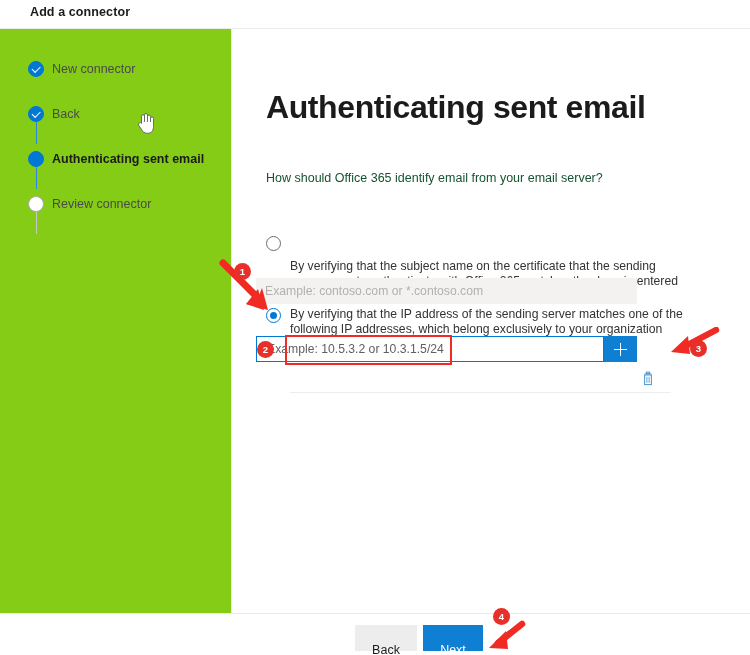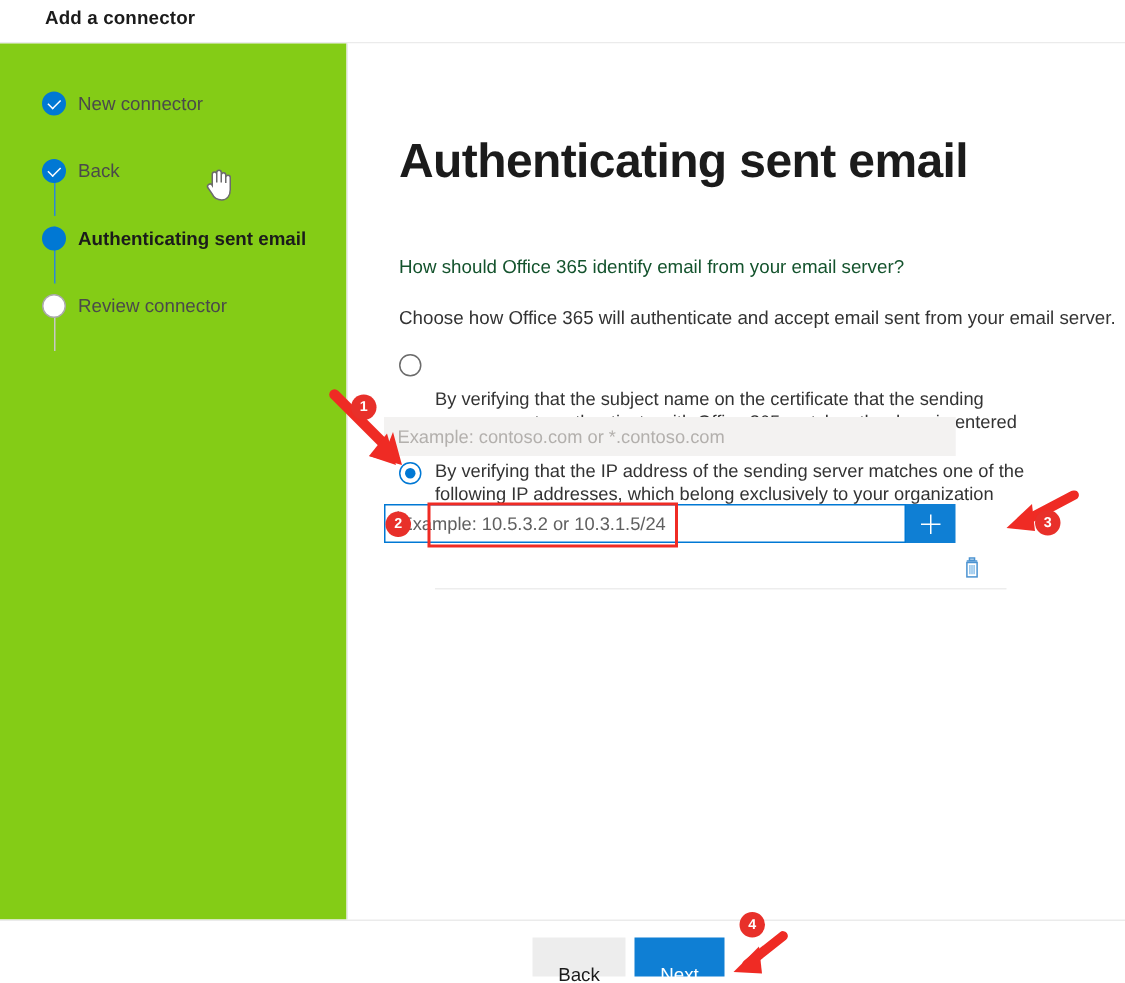--- a/index.html
+++ b/index.html
@@ -328,21 +328,20 @@
   <div class="cursor-hand">
     <svg width="18" height="22" viewBox="0 0 18 22">
       <path d="M5.5 11.5 V4.2 a1.5 1.5 0 0 1 3 0 V9.6 V3 a1.5 1.5 0 0 1 3 0 V9.6 V4.6 a1.5 1.5 0 0 1 3 0 V10 V6.4 a1.5 1.5 0 0 1 3 0 V14.5 c0 4-2.2 6.8-5.6 6.8 -3.6 0-5.4-1.5-6.6-4.2 L2.6 13.2 a1.5 1.5 0 0 1 2.9-1.7 z" fill="#ffffff" stroke="#6b6b6b" stroke-width="1"></path>
     </svg>
   </div>
 
   <div class="main">
 
     <div class="page-title">Authenticating sent email</div>
     <div class="intro-1">How should Office 365 identify email from your email server?</div>
-    <div class="intro-2">Choose how Office 365 will authenticate and accept email sent from your email server.</div>
 
     <div class="option" style="top:206px; width:420px;">
       <span class="radio off"></span>
       <span class="opt-text" style="width:398px;margin-top:24px;">By verifying that the subject name on the certificate that the sending server uses to authenticate with Office 365 matches the domain entered in the text box below (recommended)</span>
     </div>
     <div class="field-disabled" style="top:249px;">
       <span>Example: contoso.com or *.contoso.com</span>
     </div>
 
     <div class="option" style="top:278px; width:420px;">

